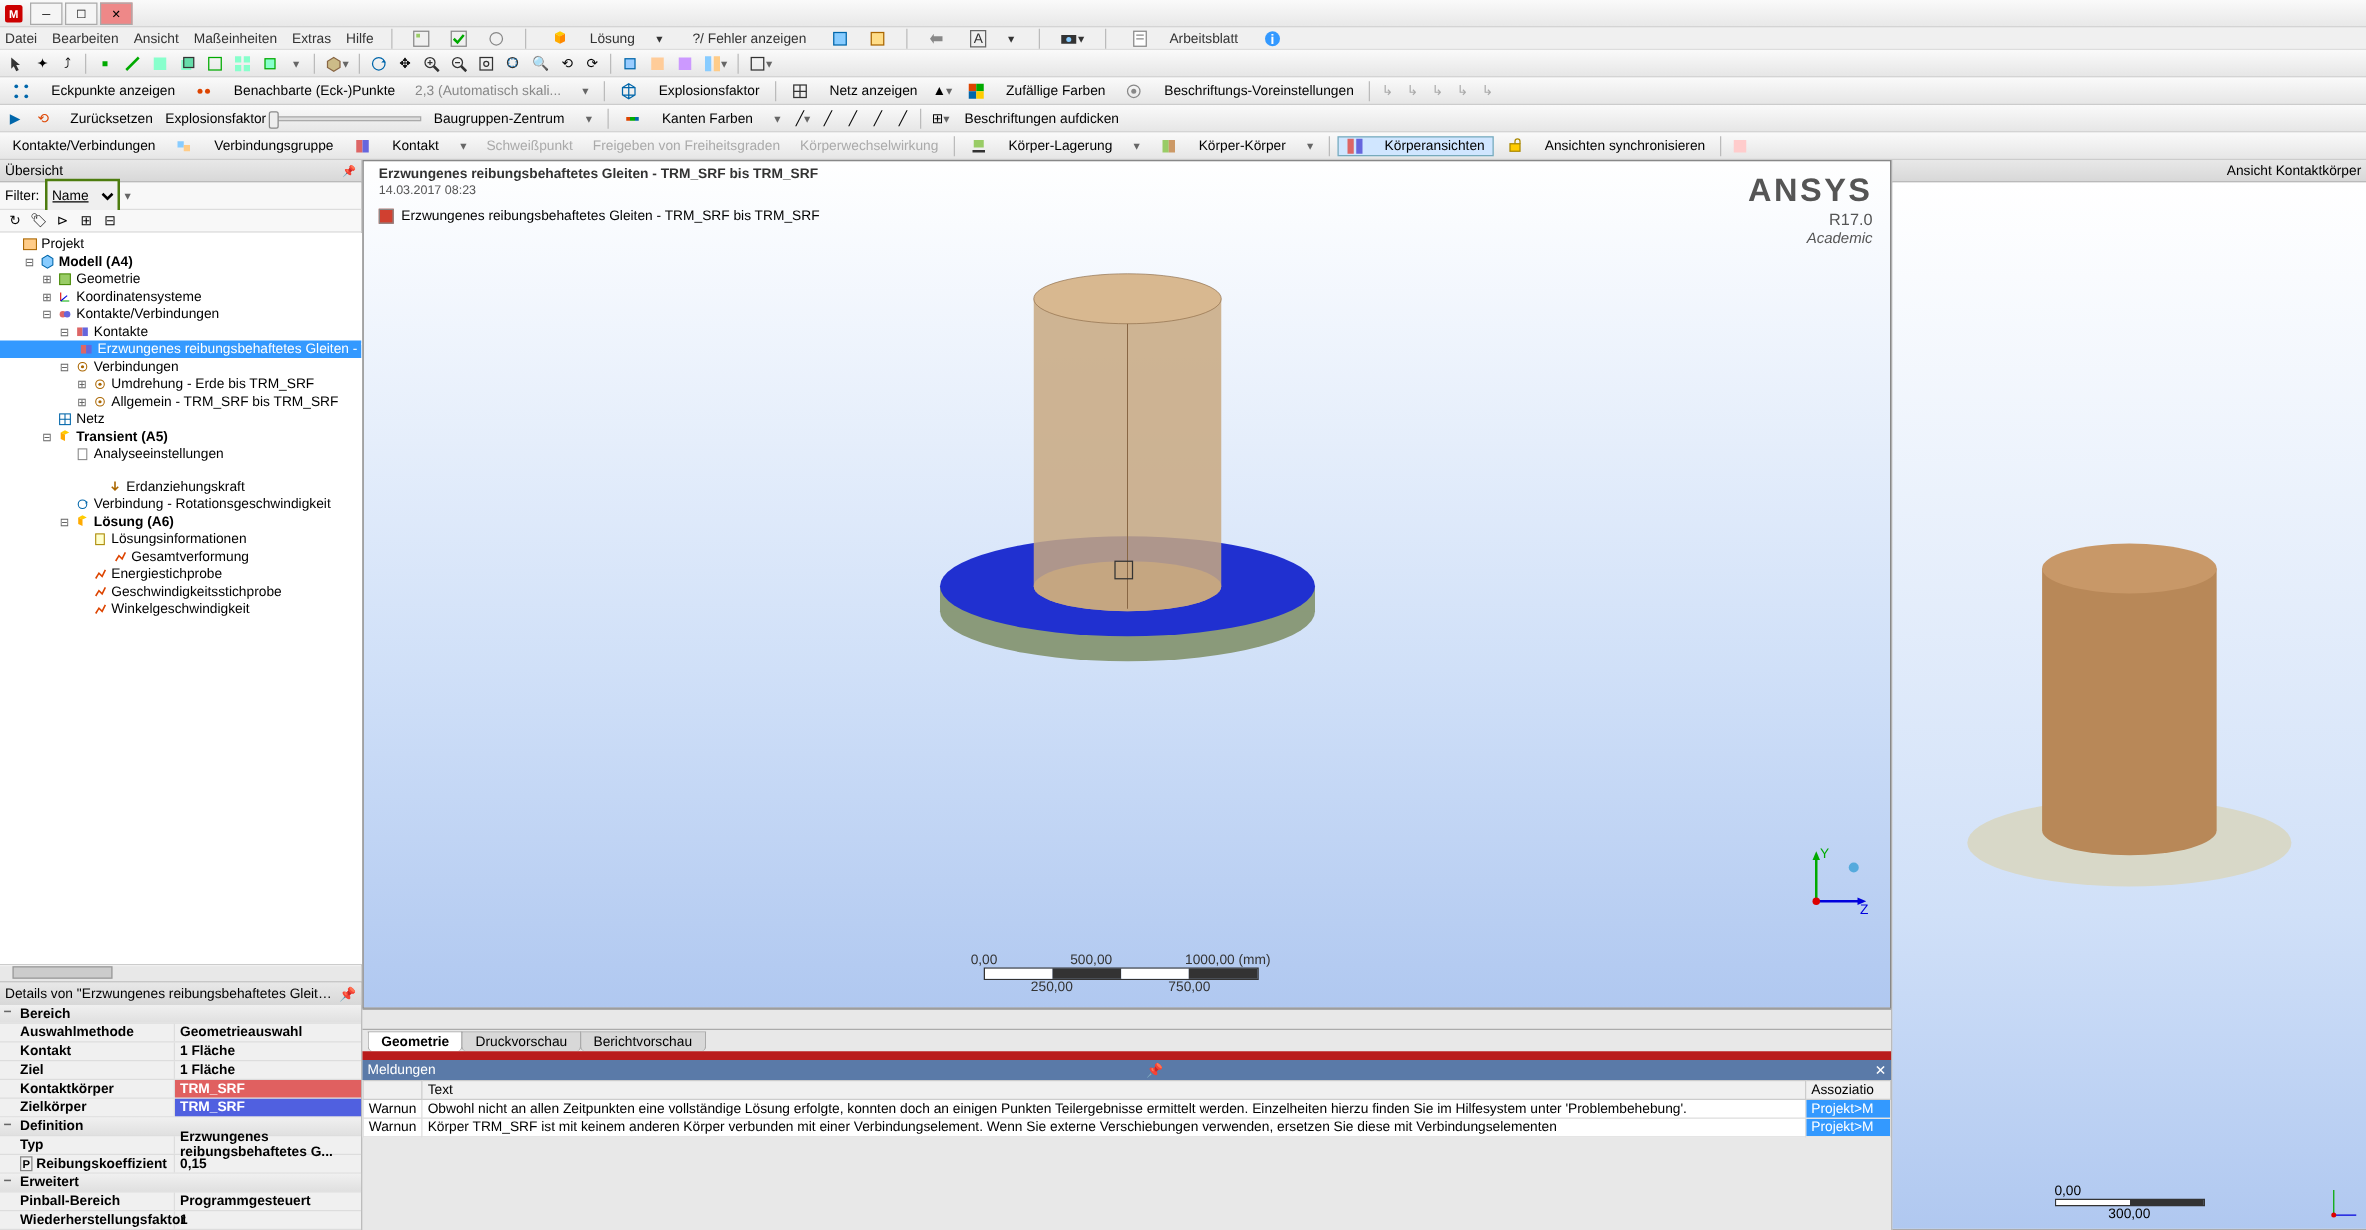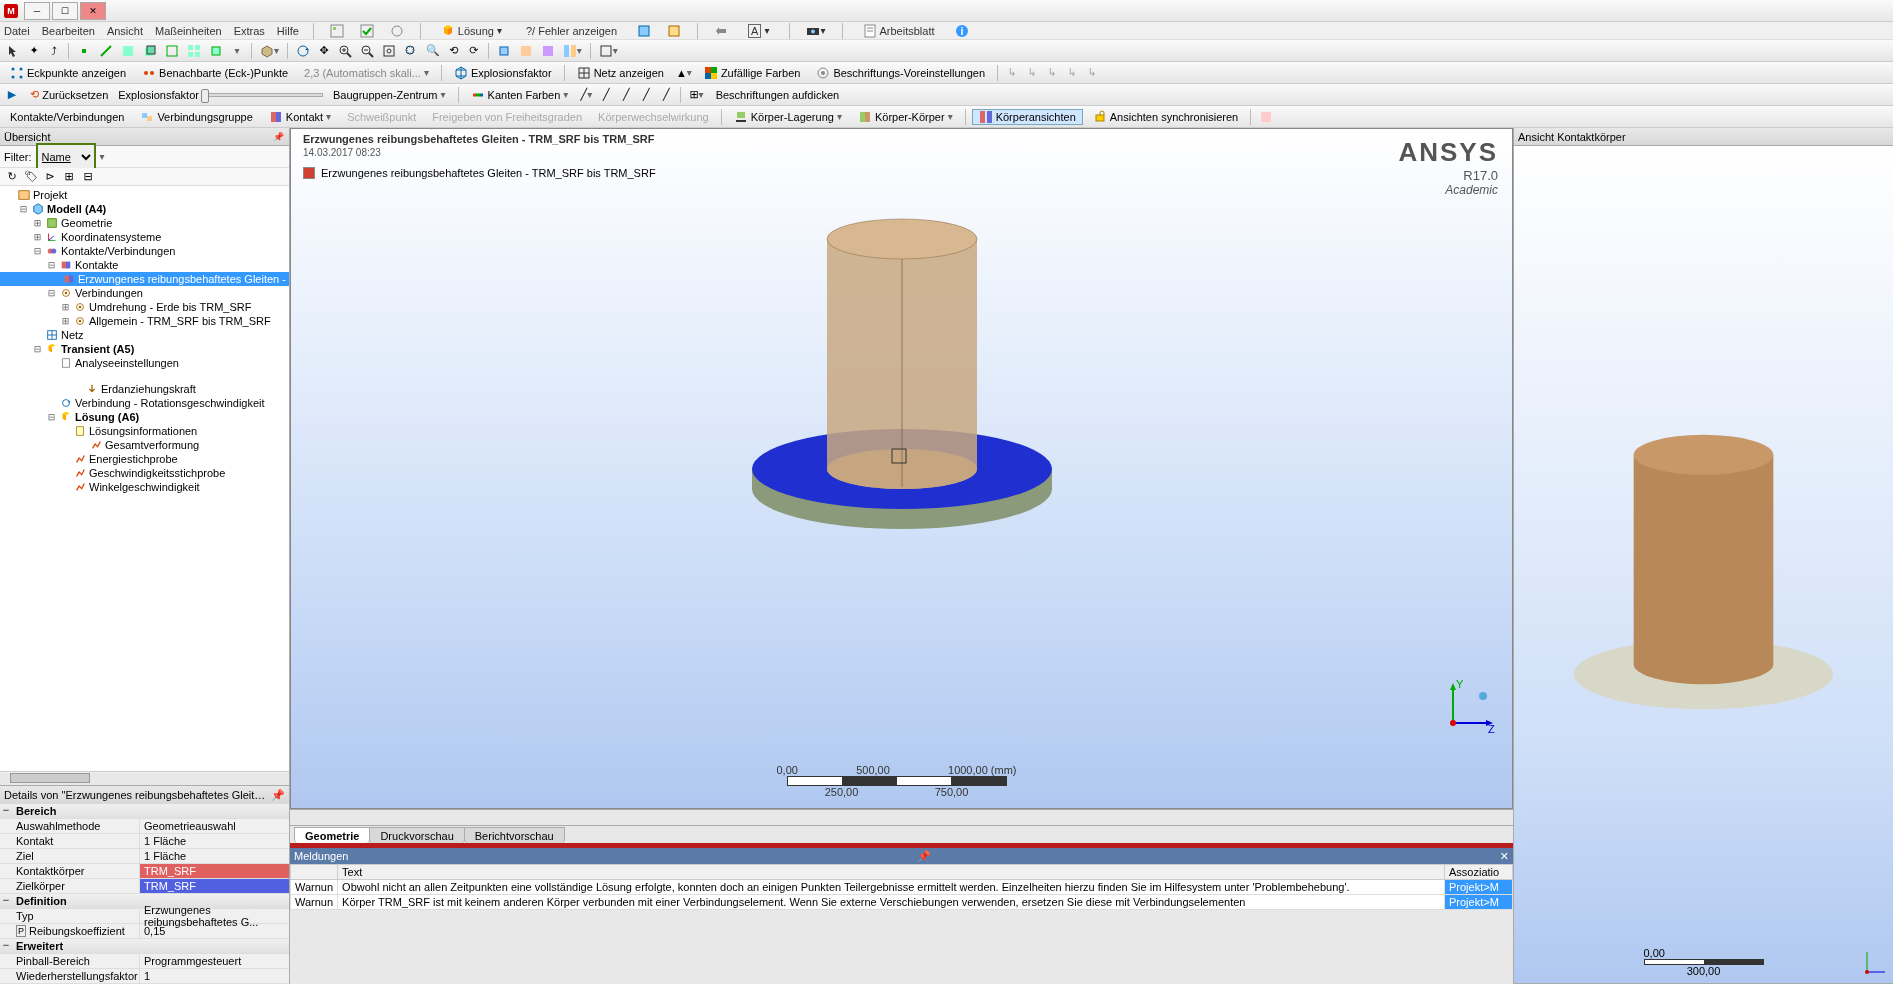--- a/index.html
+++ b/index.html
@@ -6,43 +6,43 @@
 body { width:1893px; height:984px; overflow:hidden; background:#f0f0f0; display:flex; flex-direction:column; }
 .titlebar { height:22px; background:linear-gradient(#fafafa,#e8e8e8); display:flex; align-items:center; padding:0 4px; border-bottom:1px solid #ccc; }
 .titlebar .app-icon { width:14px; height:14px; background:#c00; border-radius:2px; color:#fff; text-align:center; line-height:14px; font-size:9px; font-weight:bold; margin-right:4px; }
 .titlebar .title { flex:1; color:#444; }
 .winbtn { width:26px; height:18px; border:1px solid #aaa; background:#f5f5f5; margin-left:2px; display:flex; align-items:center; justify-content:center; cursor:pointer; font-size:9px; }
 .winbtn.close { background:#e88; }
 .menubar { height:18px; background:#f0f0f0; display:flex; align-items:center; padding:0 4px; gap:12px; border-bottom:1px solid #ddd; }
 .menubar span { cursor:pointer; color:#333; }
 .toolbar { height:22px; background:linear-gradient(#fafafa,#e6e6e6); display:flex; align-items:center; padding:0 4px; gap:4px; border-bottom:1px solid #ccc; flex-wrap:nowrap; overflow:hidden; }
 .tbtn { min-width:16px; height:16px; display:flex; align-items:center; justify-content:center; cursor:pointer; padding:0 2px; }
-.tbtn.txt { padding:0 6px; gap:3px; }
+.tbtn.txt { padding:0 6px; gap:17px; }
 .tbtn .ico { width:14px; height:14px; display:inline-block; }
 .sep { width:1px; height:16px; background:#bbb; margin:0 2px; }
 .dd { font-size:10px; color:#666; }
 .main { flex:1; display:flex; overflow:hidden; }
 .left { width:290px; display:flex; flex-direction:column; border-right:1px solid #aaa; }
-.panel-hdr { height:18px; background:linear-gradient(#e8e8e8,#d8d8d8); border-bottom:1px solid #aaa; padding:0 4px; display:flex; align-items:center; }
+.panel-hdr { height:18px; background:linear-gradient(#e8e8e8,#d8d8d8); border-bottom:1px solid #aaa; padding:0 4px; display:flex; align-items:center;justify-content:flex-end; }
 .panel-hdr .x { margin-left:auto; cursor:pointer; color:#666; font-size:9px; }
 .filter-row { height:22px; display:flex; align-items:center; padding:0 4px; gap:4px; background:#f8f8f8; border-bottom:1px solid #ddd; }
 .filter-row select { font-size:11px; height:28px; border:2px solid #4d7c0f;text-decoration:underline; }
 .mini-row { height:18px; display:flex; align-items:center; padding:0 4px; gap:3px; background:#f8f8f8; border-bottom:1px solid #ddd; }
 .mini-row .tbtn { width:16px; }
 .tree { flex:1; overflow:auto; background:#fff; padding:2px 0; }
 .tree-node { display:flex; align-items:center; height:14px; padding:0 2px; white-space:nowrap; cursor:pointer; }
 .tree-node.sel { background:#3399ff; color:#fff; }
 .tree-node .exp { width:11px; text-align:center; color:#666; font-size:9px; }
 .tree-node .ticon { width:14px; height:12px; display:inline-block; margin:0 2px; }
 .tree-node .lbl { font-size:11px; }
 .tree-node.bold .lbl { font-weight:bold; }
 .details { border-top:1px solid #aaa; }
 .details-hdr { height:18px; background:linear-gradient(#e8e8e8,#d8d8d8); padding:0 4px; display:flex; align-items:center; }
 .details-body { max-height:180px; overflow:auto; }
-.drow { display:flex; height:15px; border-bottom:1px solid #ddd; }
+.drow { display:flex; height:15px; border-bottom:1px solid #ddd;font-weight:bold; }
 .drow.section { background:linear-gradient(#f0f0f0,#e0e0e0); font-weight:bold; }
 .drow .k { width:128px; padding:0 4px; border-right:1px solid #ddd; display:flex; align-items:center; }
 .drow .v { flex:1; padding:0 4px; display:flex; align-items:center; }
 .drow .v.red { background:#e06060; color:#fff; }
 .drow .v.blue { background:#5060e0; color:#fff; }
 .drow .exp2 { width:12px; text-align:center; color:#666; }
 .center { flex:1; display:flex; flex-direction:column; }
 .viewport { flex:1; background:linear-gradient(#fff 0%, #d0e0f8 60%, #b0c8f0 100%); position:relative; border:1px solid #888; }
 .vp-title { position:absolute; top:4px; left:12px; font-weight:bold; color:#333; }
 .vp-date { position:absolute; top:18px; left:12px; color:#555; font-size:10px; }
@@ -55,21 +55,21 @@
 .triad { position:absolute; bottom:70px; right:14px; width:70px; height:60px; }
 .scale { position:absolute; bottom:10px; left:50%; transform:translateX(-50%); text-align:center; color:#333; }
 .scale-bar { height:10px; width:220px; display:flex; border:1px solid #333; }
 .scale-bar div { flex:1; }
 .scale-bar div:nth-child(odd){ background:#fff;} .scale-bar div:nth-child(even){ background:#333;}
 .scale-lbls { display:flex; justify-content:space-between; width:240px; margin-left:-10px; }
 .model { position:absolute; top:50px; left:50%; transform:translateX(-50%); }
 .tabs { height:18px; display:flex; align-items:flex-end; background:#e8e8e8; padding-left:4px; border-top:1px solid #aaa; }
 .tab { height:16px; padding:0 10px; border:1px solid #aaa; border-bottom:none; background:#d8d8d8; margin-right:-1px; border-radius:0 0 4px 4px; cursor:pointer; display:flex; align-items:center; }
 .tab.active { background:#fff; font-weight:bold; }
-.msg-panel { border-top:5px solid #b91c1c; }
+.msg-panel { border-top:7px solid #b91c1c; }
 .msg-hdr { height:16px; background:#5a7aa8; color:#fff; padding:0 4px; display:flex; align-items:center; }
 .msg-hdr .x { margin-left:auto; cursor:pointer; }
 .msg-body { height:120px; background:#e8e8e8; overflow:auto; }
 .msg-table { width:100%; border-collapse:collapse; background:#fff; }
 .msg-table th { background:#f0f0f0; border:1px solid #ccc; text-align:left; padding:1px 4px; font-weight:normal; height:14px; }
 .msg-table td { border:1px solid #ddd; padding:1px 4px; height:14px; white-space:nowrap; overflow:hidden; }
 .msg-table td.assoc { background:#3399ff; color:#fff; }
 .right { width:380px; display:flex; flex-direction:column; border-left:1px solid #aaa; }
 .rview { flex:1; display:flex; flex-direction:column; border-bottom:1px solid #aaa; }
 .rview .vp { flex:1; position:relative; background:linear-gradient(#fff,#d0e0f8 70%,#b0c8f0); }

